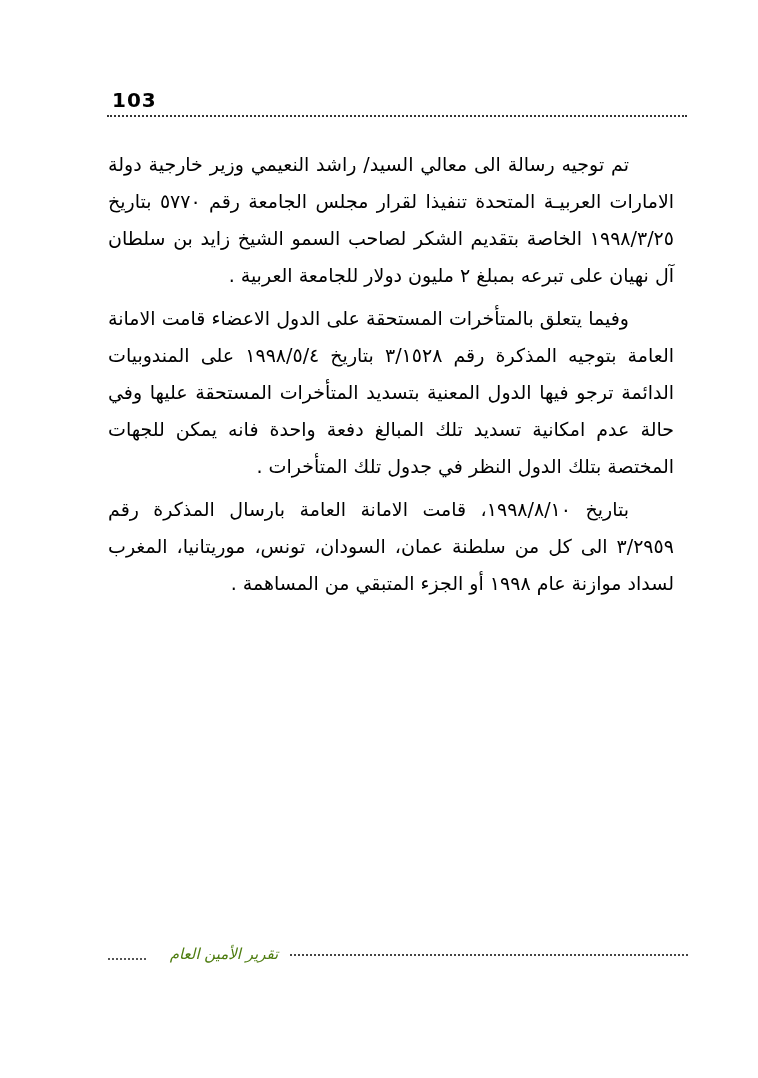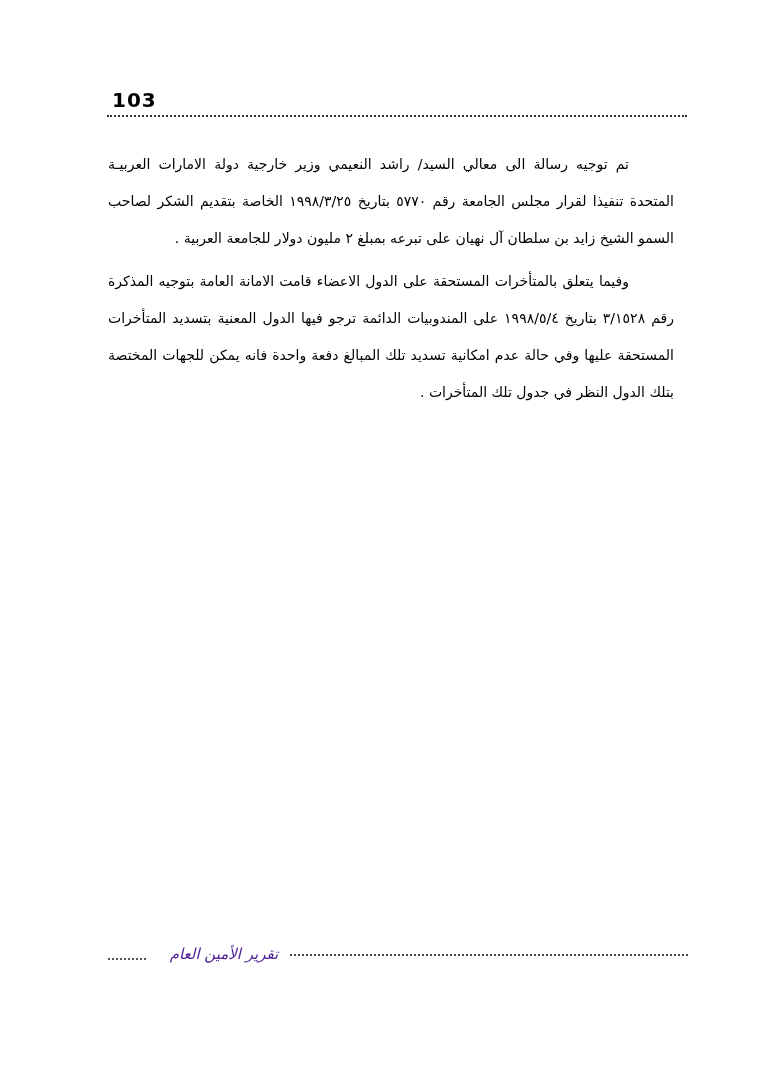--- a/index.html
+++ b/index.html
@@ -33,21 +33,21 @@
       border-top: 2px dotted #333;
     }
     .body-text {
       position: absolute;
       left: 108px;
       top: 146px;
       width: 566px;
       direction: rtl;
       text-align: justify;
       text-align-last: right;
-      font-size: 14px;
+      font-size: 19px;
       line-height: 37px;
     }
     .para {
       margin: 0 0 6px 0;
       text-indent: 45px;
     }
     .para.no-gap { margin-bottom: 0; }
     .footer {
       position: absolute;
       left: 107px;
@@ -65,39 +65,40 @@
     .footer-title {
       position: absolute;
       left: 52px;
       top: 0px;
       width: 130px;
       direction: rtl;
       text-align: center;
       font-family: "DejaVu Serif", serif;
       font-size: 15px;
       font-style: italic;
-      color: #4c1d95;
+      color: #4d7c0f;
       white-space: nowrap;
     }
     .footer-rule {
       position: absolute;
       left: 183px;
       top: 9px;
       width: 398px;
       border-top: 2px dotted #444;
     }
   </style>
 </head>
 <body>
 
 <div class="page-number">103</div>
 <div class="header-rule"></div>
 
 <div class="body-text">
   <p class="para">تم توجيه رسالة الى معالي السيد/ راشد النعيمي وزير خارجية دولة الامارات العربيـة المتحدة تنفيذا لقرار مجلس الجامعة رقم ٥٧٧٠ بتاريخ ١٩٩٨/٣/٢٥ الخاصة بتقديم الشكر لصاحب السمو الشيخ زايد بن سلطان آل نهيان على تبرعه بمبلغ ٢ مليون دولار للجامعة العربية .</p>
   <p class="para">وفيما يتعلق بالمتأخرات المستحقة على الدول الاعضاء قامت الامانة العامة بتوجيه المذكرة رقم ٣/١٥٢٨ بتاريخ ١٩٩٨/٥/٤ على المندوبيات الدائمة ترجو فيها الدول المعنية بتسديد المتأخرات المستحقة عليها وفي حالة عدم امكانية تسديد تلك المبالغ دفعة واحدة فانه يمكن للجهات المختصة بتلك الدول النظر في جدول تلك المتأخرات .</p>
+  <p class="para">بتاريخ ١٩٩٨/٨/١٠، قامت الامانة العامة بارسال المذكرة رقم ٣/٢٩٥٩ الى كل من سلطنة عمان، السودان، تونس، موريتانيا، المغرب لسداد موازنة عام ١٩٩٨ أو الجزء المتبقي من المساهمة .</p>
 </div>
 
 <div class="footer">
   <div class="footer-dash-left"></div>
   <div class="footer-title">تقرير الأمين العام</div>
   <div class="footer-rule"></div>
 </div>
 
 </body></html>

